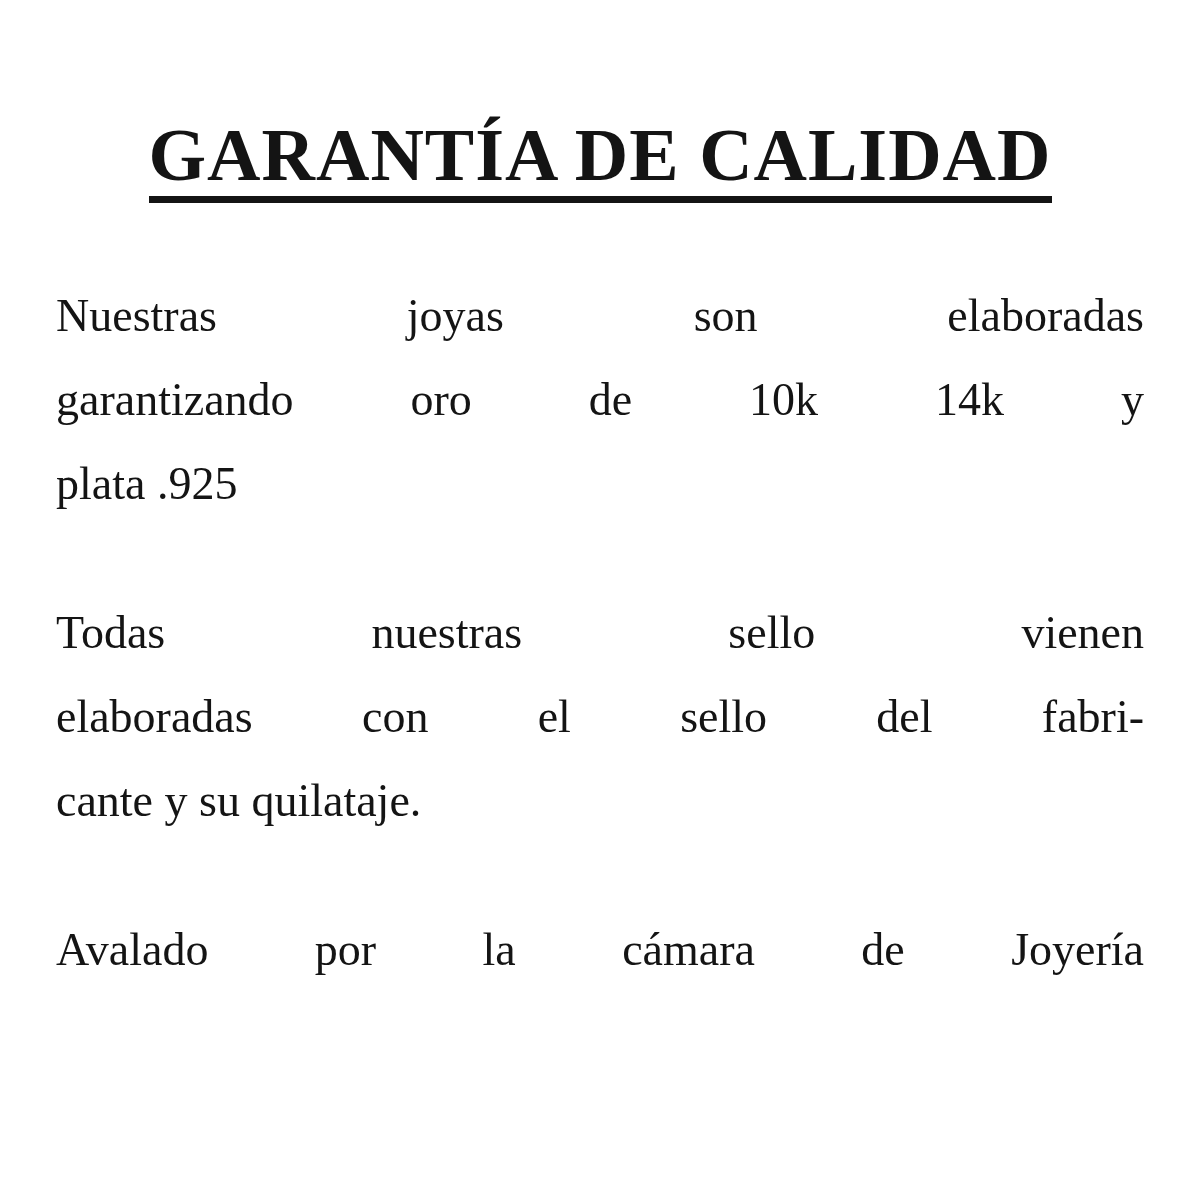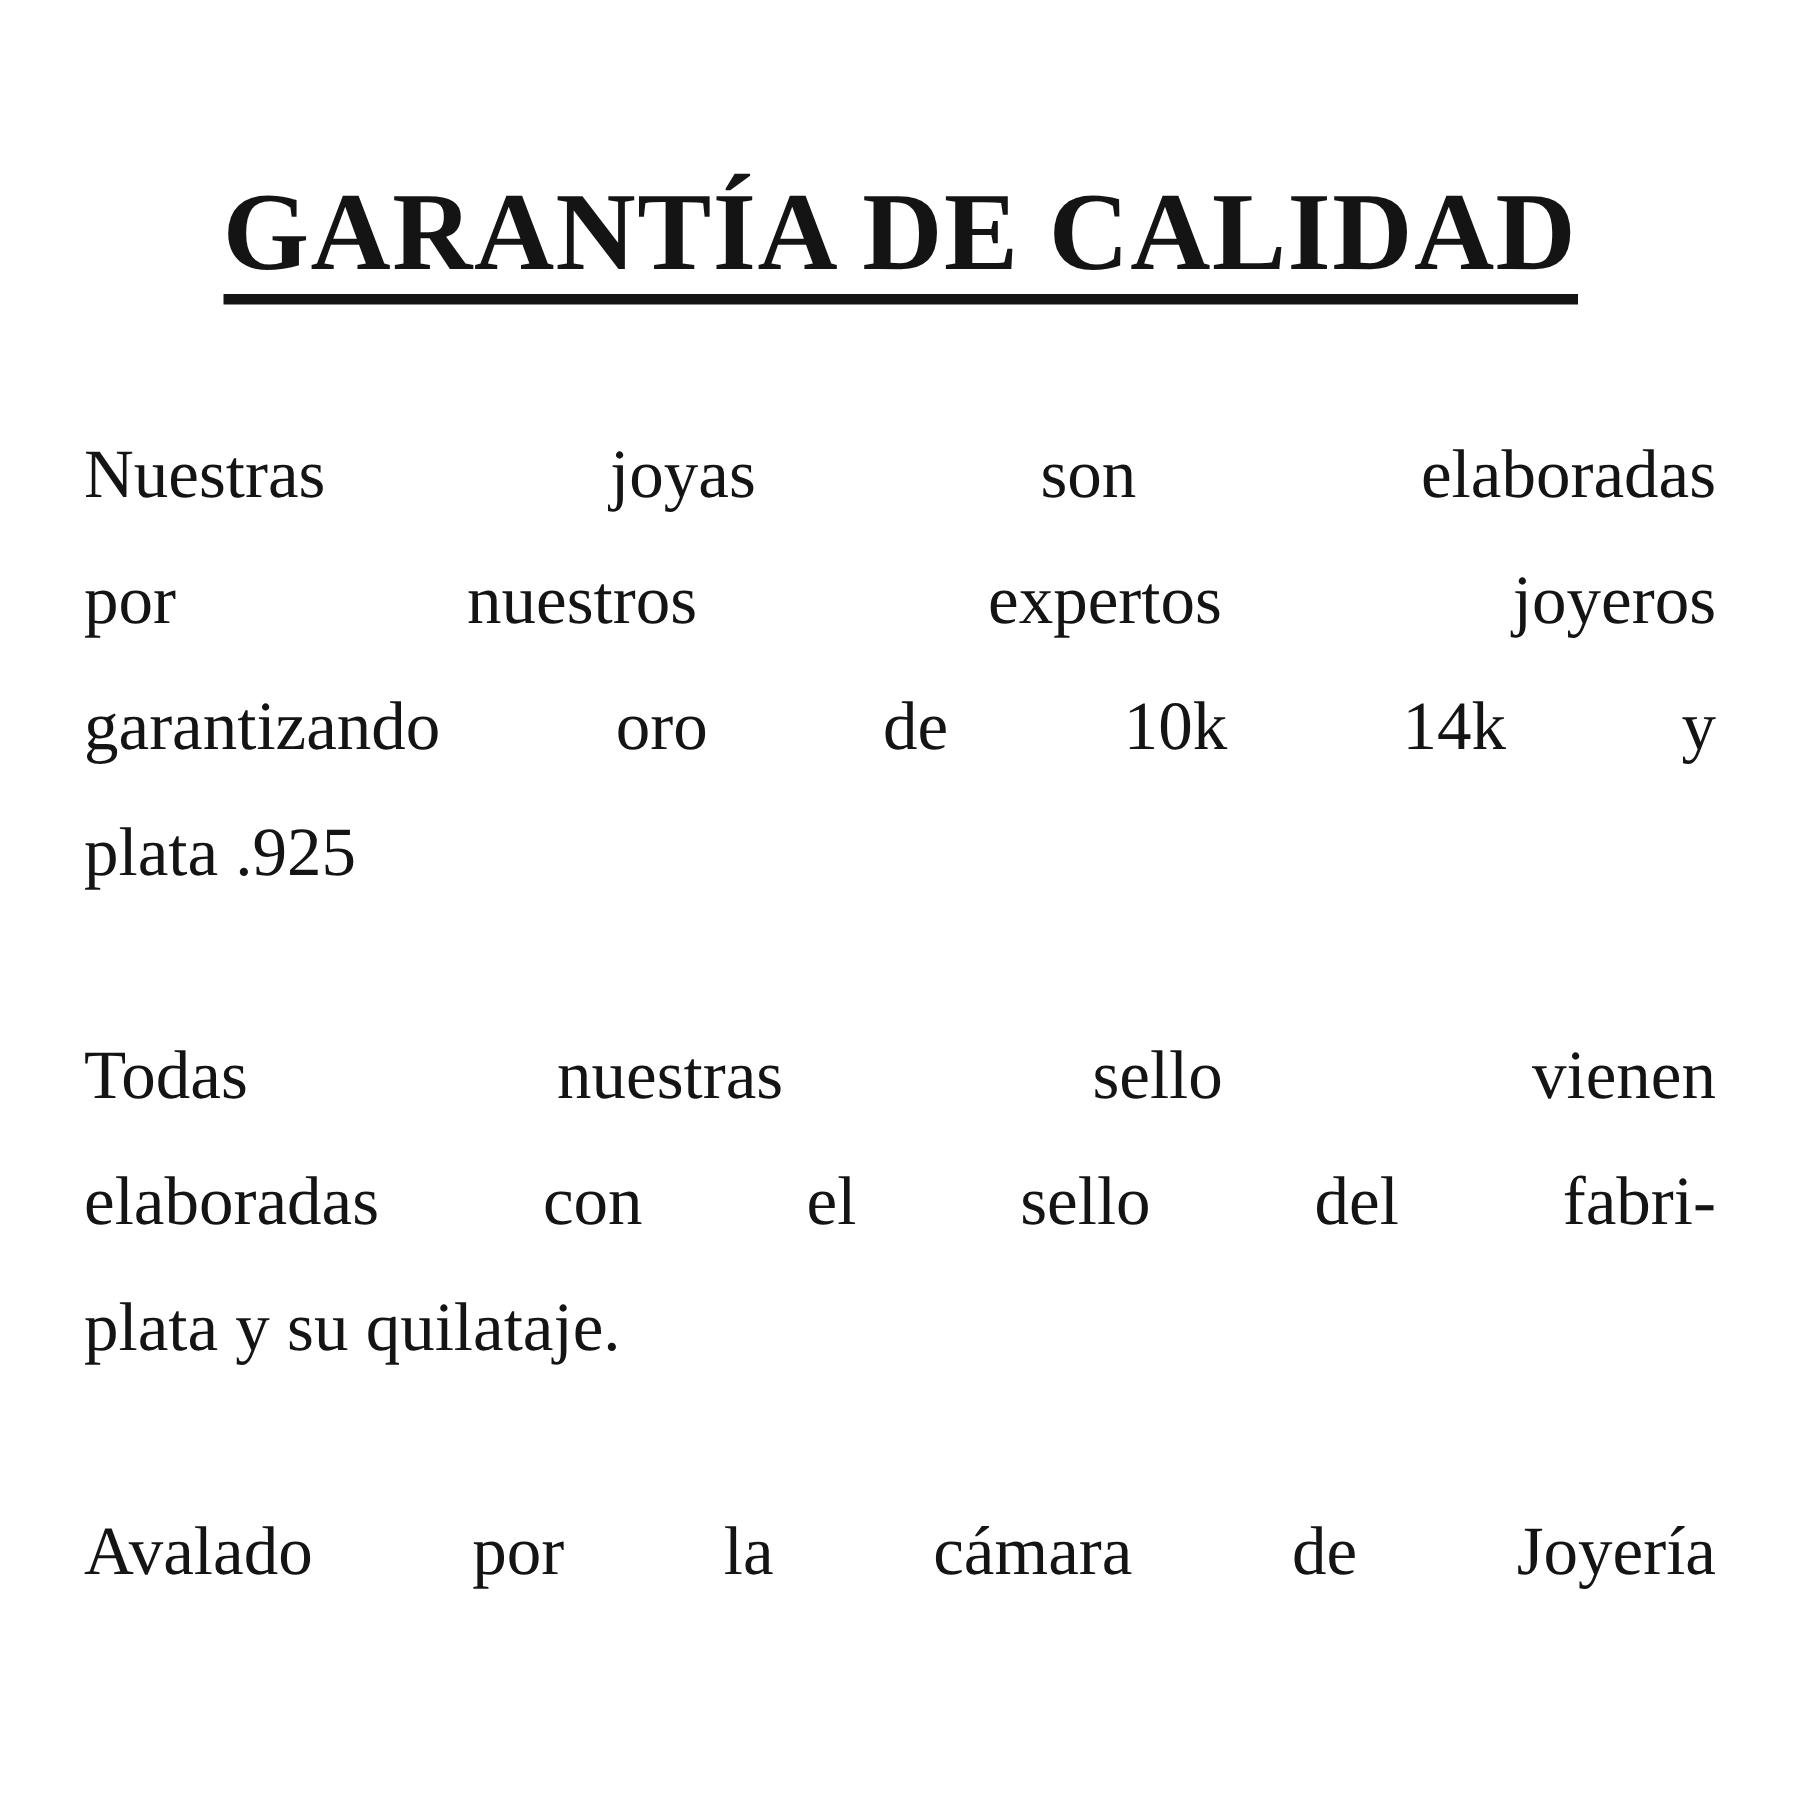--- a/index.html
+++ b/index.html
@@ -60,29 +60,28 @@
 <div class="page">
 
   <div class="title-wrap">
     <h1 class="title">GARANTÍA DE CALIDAD</h1>
   </div>
 
   <div class="content">
 
     <div class="para">
       <div class="line j">Nuestras joyas son elaboradas</div>
-      <div class="line j">por nuestros expertos joyeros</div>
       <div class="line j">garantizando oro de 10k 14k y</div>
       <div class="line">plata .925</div>
     </div>
 
     <div class="para">
       <div class="line j">Todas nuestras sello vienen</div>
       <div class="line j">elaboradas con el sello del fabri-</div>
-      <div class="line">plata y su quilataje.</div>
+      <div class="line">cante y su quilataje.</div>
     </div>
 
     <div class="para">
       <div class="line j">Avalado por la cámara de Joyería</div>
     </div>
 
   </div>
 
 </div>
 

